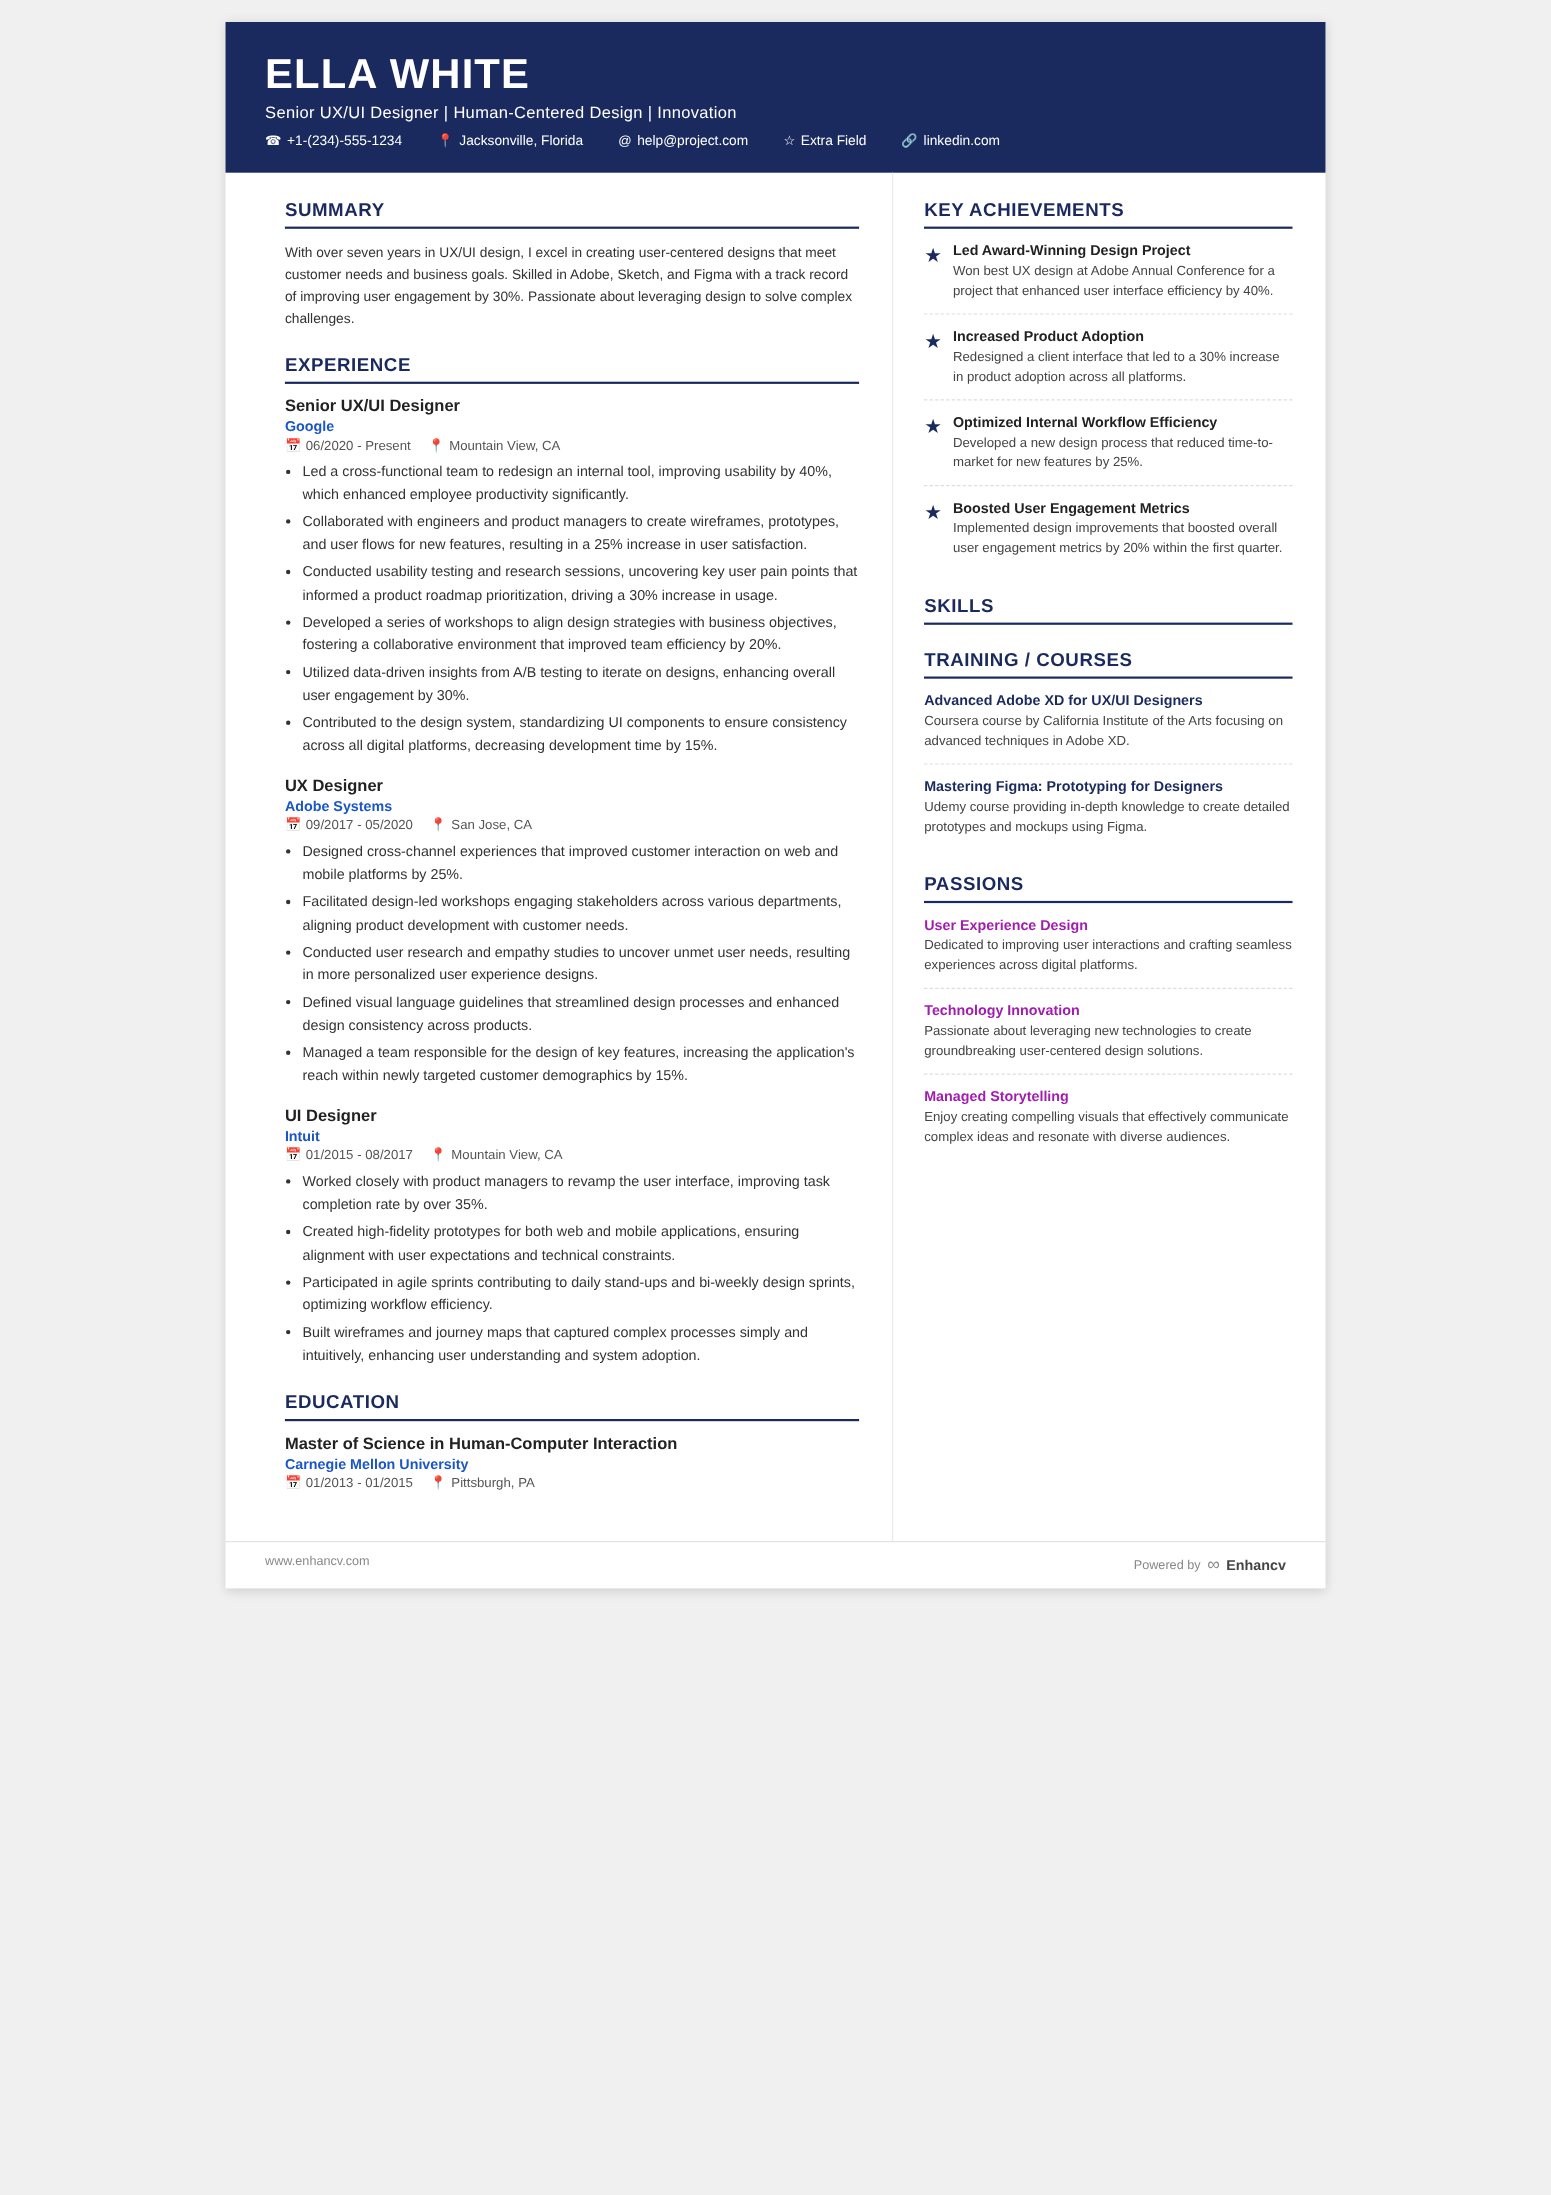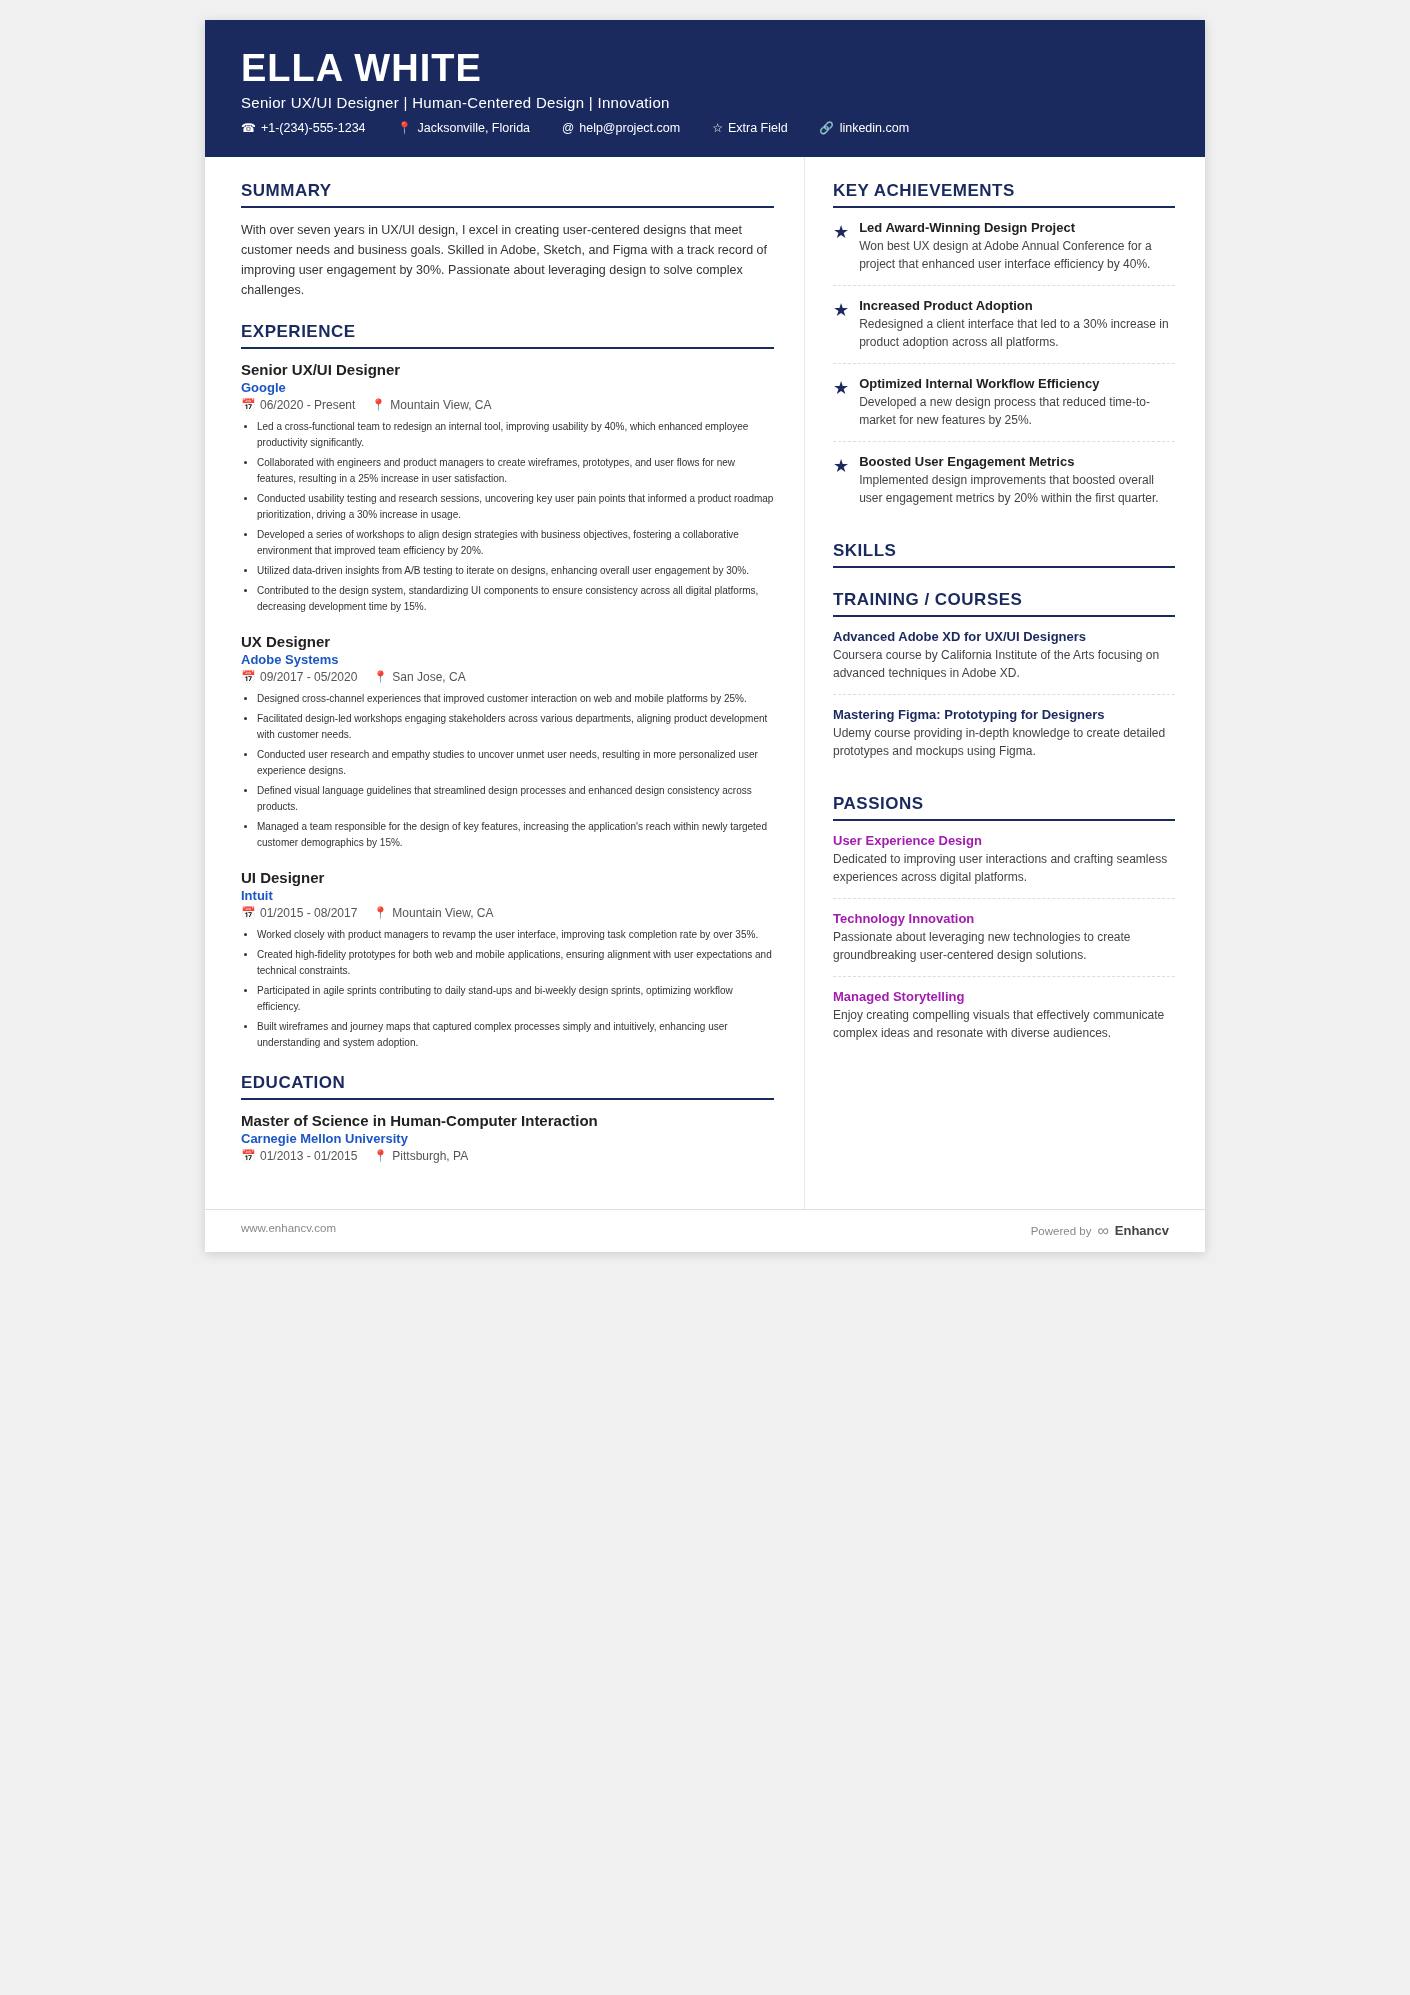--- a/index.html
+++ b/index.html
@@ -44,20 +44,21 @@
       align-items: center;
       gap: 5px;
       color: #fff;
     }
     .contact-icon {
       font-size: 12px;
     }
     .body {
       display: flex;
       gap: 0;
+      padding-left: 18px;
     }
     .left-col {
       width: 60%;
       padding: 24px 30px 24px 36px;
       border-right: 1px solid #e8e8e8;
     }
     .right-col {
       width: 40%;
       padding: 24px 30px 24px 28px;
     }
@@ -100,21 +101,21 @@
       align-items: center;
     }
     .job-meta-item {
       display: flex;
       align-items: center;
       gap: 4px;
     }
     .job-bullets {
       list-style: disc;
       padding-left: 16px;
-      font-size: 10px;
+      font-size: 13px;
       line-height: 1.6;
       color: #333;
     }
     .job-bullets li {
       margin-bottom: 4px;
     }
     .job-block {
       margin-bottom: 18px;
     }
     .achievement-item {

